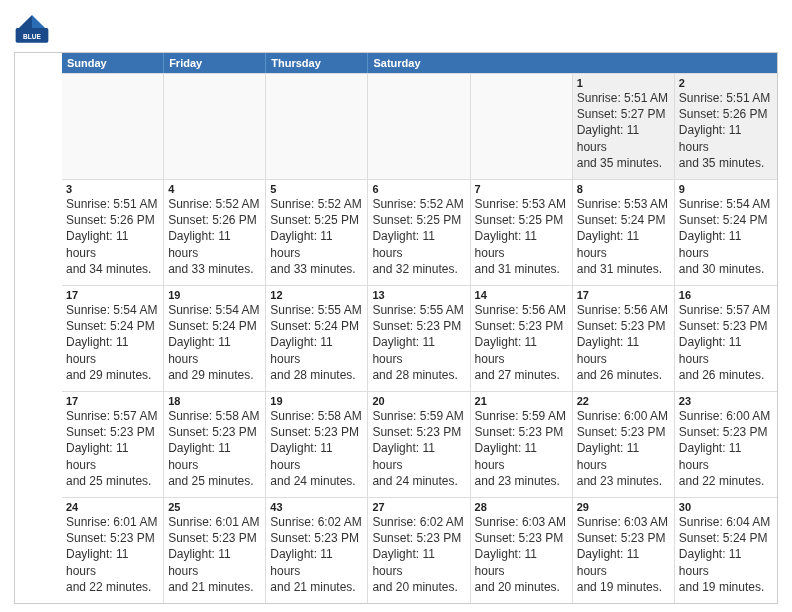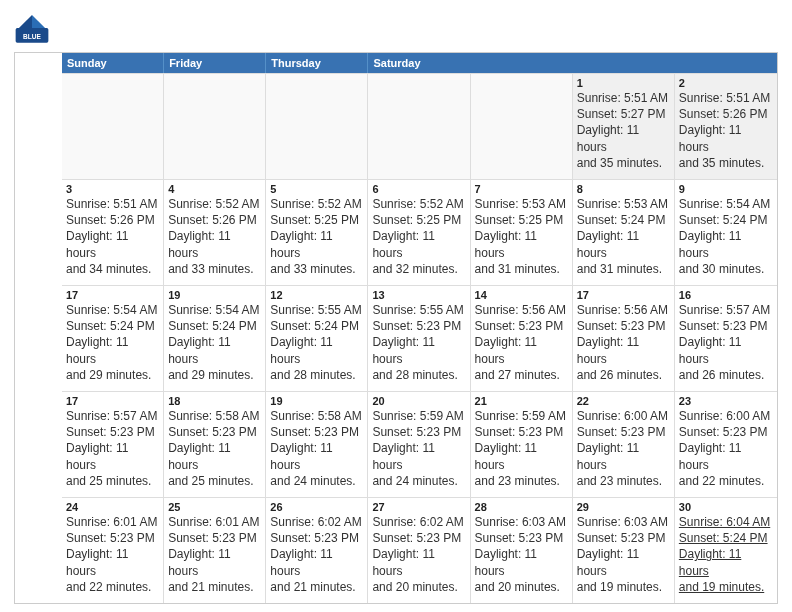--- a/index.html
+++ b/index.html
@@ -327,21 +327,21 @@
 and 22 minutes.</div>
           </div>
           <div class="cal-cell">
             <span class="day-num">25</span>
             <div class="day-info" style="white-space: pre-line;">Sunrise: 6:01 AM
 Sunset: 5:23 PM
 Daylight: 11 hours
 and 21 minutes.</div>
           </div>
           <div class="cal-cell">
-            <span class="day-num">26</span>
+            <span class="day-num">43</span>
             <div class="day-info" style="white-space: pre-line;">Sunrise: 6:02 AM
 Sunset: 5:23 PM
 Daylight: 11 hours
 and 21 minutes.</div>
           </div>
           <div class="cal-cell">
             <span class="day-num">27</span>
             <div class="day-info" style="white-space: pre-line;">Sunrise: 6:02 AM
 Sunset: 5:23 PM
 Daylight: 11 hours
@@ -356,21 +356,21 @@
           </div>
           <div class="cal-cell">
             <span class="day-num">29</span>
             <div class="day-info" style="white-space: pre-line;">Sunrise: 6:03 AM
 Sunset: 5:23 PM
 Daylight: 11 hours
 and 19 minutes.</div>
           </div>
           <div class="cal-cell">
             <span class="day-num">30</span>
-            <div class="day-info" style="white-space: pre-line; text-decoration: underline;">Sunrise: 6:04 AM
+            <div class="day-info" style="white-space: pre-line;">Sunrise: 6:04 AM
 Sunset: 5:24 PM
 Daylight: 11 hours
 and 19 minutes.</div>
           </div>
         </div>
       </div>
   </div>
 </div>
 
 </body></html>

